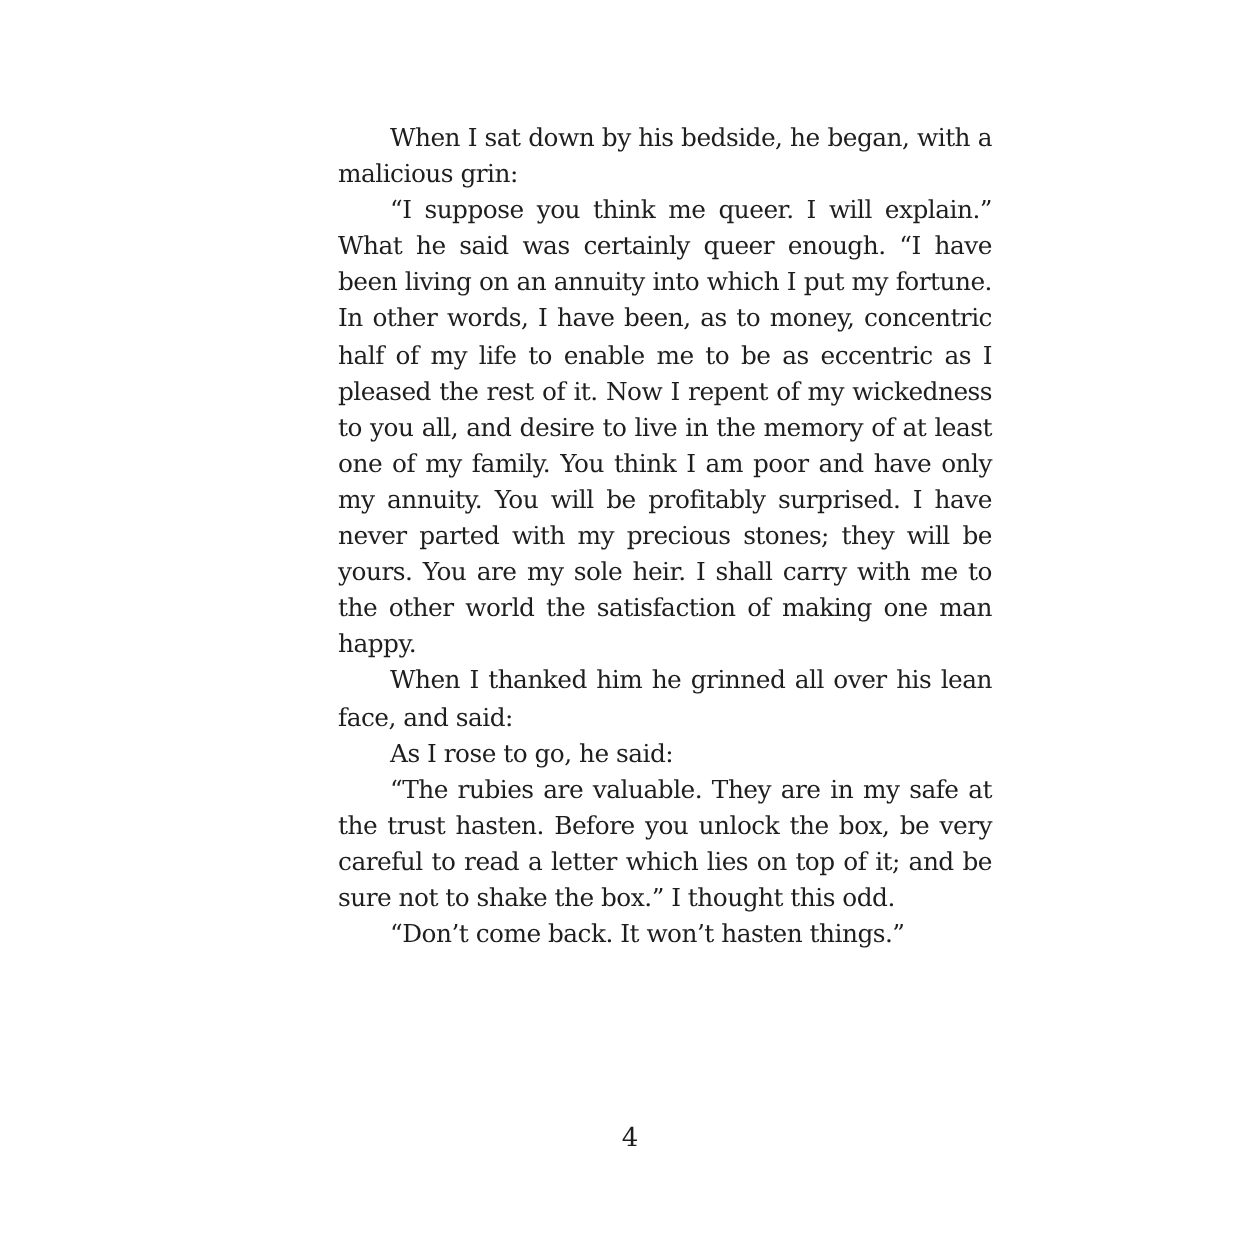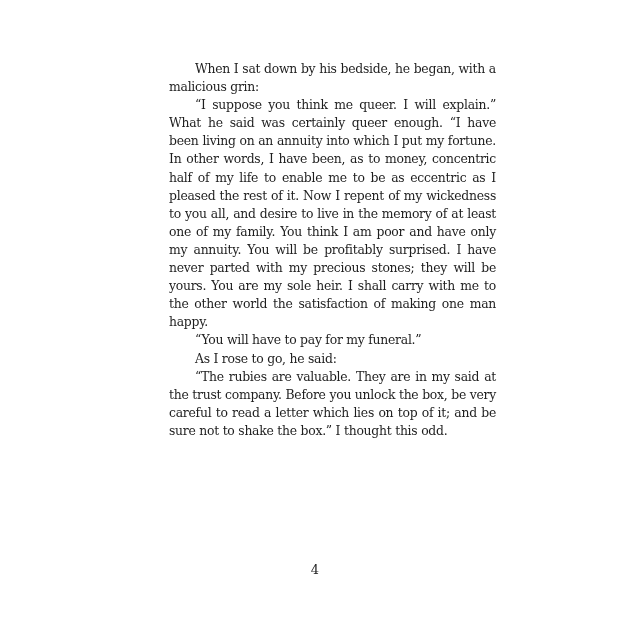--- a/index.html
+++ b/index.html
@@ -25,18 +25,19 @@
       font-size: 13px; color: #1e1e1e;
     }
   </style>
 </head>
 <body>
 
 <div class="page">
   <div class="text-block">
     <p class="para">When I sat down by his bedside, he began, with a malicious grin:</p>
     <p class="para">“I suppose you think me queer. I will explain.” What he said was certainly queer enough. “I have been living on an annuity into which I put my fortune. In other words, I have been, as to money, concentric half of my life to enable me to be as eccentric as I pleased the rest of it. Now I repent of my wickedness to you all, and desire to live in the memory of at least one of my family. You think I am poor and have only my annuity. You will be profitably surprised. I have never parted with my precious stones; they will be yours. You are my sole heir. I shall carry with me to the other world the satisfaction of making one man happy.</p>
-    <p class="para">“You will have to pay for my funeral.”</p>
+    <p class="para">When I thanked him he grinned all over his lean face, and said:</p>
     <p class="para">As I rose to go, he said:</p>
-    <p class="para">“The rubies are valuable. They are in my said at the trust company. Before you unlock the box, be very careful to read a letter which lies on top of it; and be sure not to shake the box.” I thought this odd.</p>
+    <p class="para">“The rubies are valuable. They are in my safe at the trust hasten. Before you unlock the box, be very careful to read a letter which lies on top of it; and be sure not to shake the box.” I thought this odd.</p>
+    <p class="para">“Don’t come back. It won’t hasten things.”</p>
   </div>
   <div class="page-number">4</div>
 </div>
 
 </body></html>

